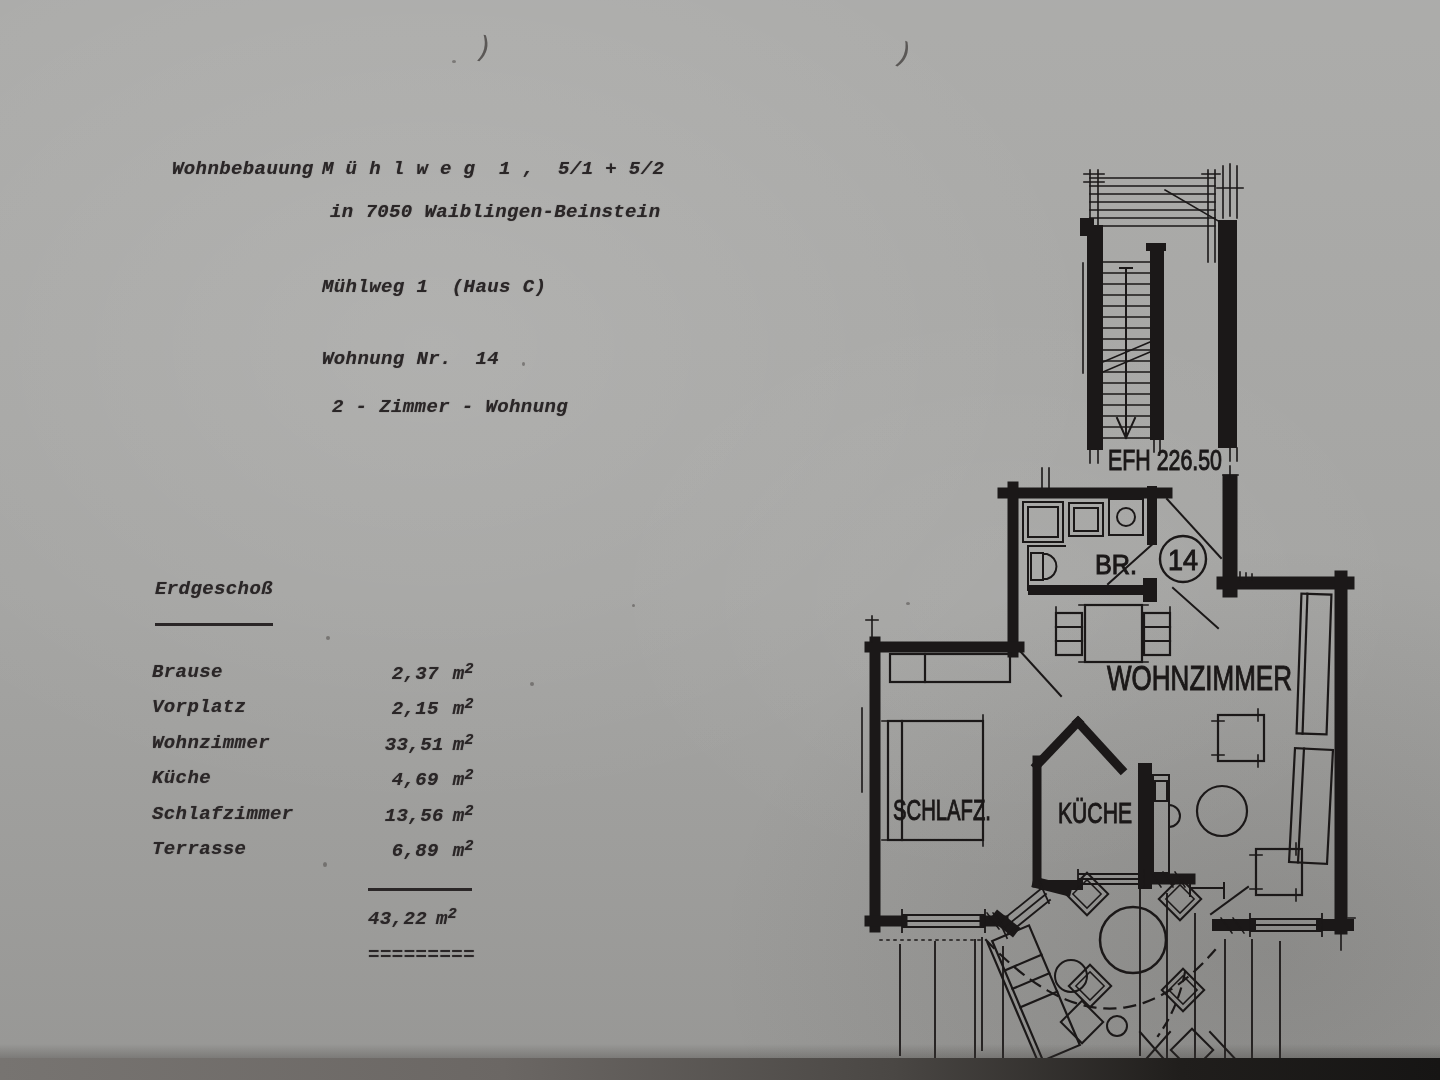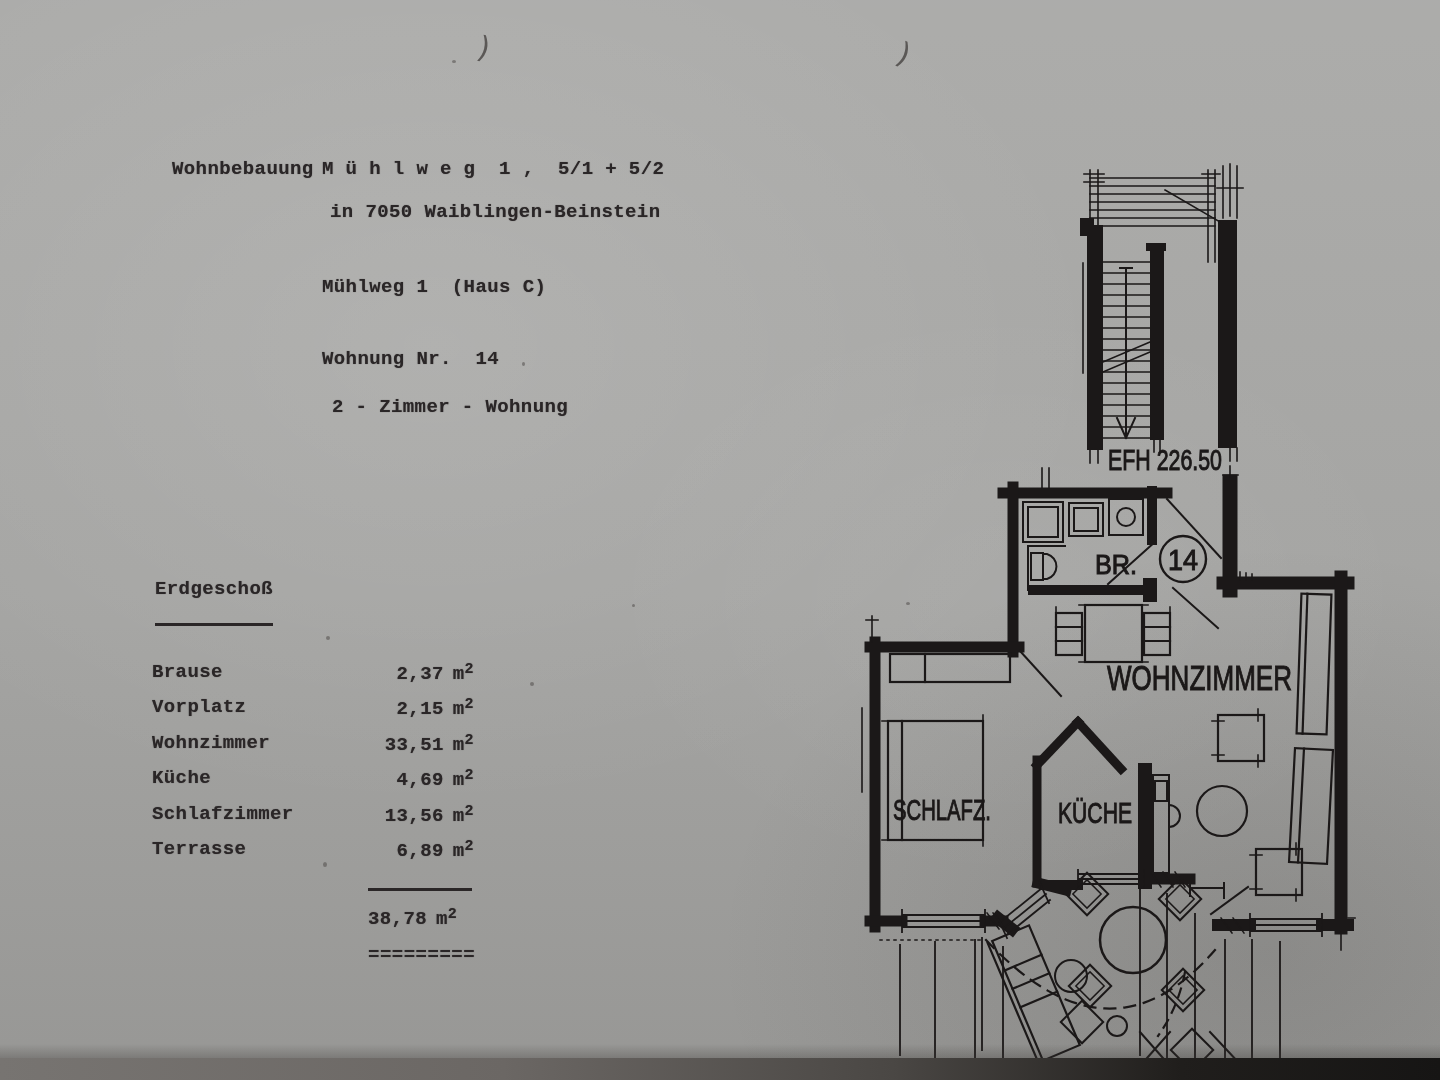--- a/index.html
+++ b/index.html
@@ -9,27 +9,27 @@
     background-image:
       radial-gradient(1100px 760px at 30% 32%, rgba(255,255,255,0.10), rgba(255,255,255,0) 62%),
       radial-gradient(950px 700px at 88% 88%, rgba(40,38,36,0.14), rgba(0,0,0,0) 58%),
       radial-gradient(700px 500px at 70% 55%, rgba(255,255,255,0.05), rgba(255,255,255,0) 60%),
       linear-gradient(180deg, rgba(255,255,255,0.05) 0%, rgba(0,0,0,0.02) 55%, rgba(30,28,26,0.12) 100%);
     font-family:"Liberation Mono", monospace;
     color:#262324;
   }
   .tw{ position:absolute; font-family:"Liberation Mono", monospace; font-weight:bold;
        font-size:19px; letter-spacing:0.4px; color:#2a2627; white-space:pre;
-       text-shadow:0 0 1px rgba(35,30,30,0.55);}
+       text-shadow:0 0 1px rgba(35,30,30,0.55);font-style:italic;}
   .section-title{ border-bottom:3px solid #2a2627; padding-bottom:23px; }
   .room-table{ position:absolute; left:152px; top:661px; width:322px; }
   .room-row{ position:relative; height:35.4px; }
   .room-name{ position:absolute; left:0; top:0; }
   .room-val{ position:absolute; right:0; top:0; width:150px; text-align:right;}
-  .num{ display:inline-block; min-width:57px; text-align:right; }
+  .num{ display:inline-block; min-width:57px; text-align:center; }
   .unit{ margin-left:9px; }
   .sup{ font-size:15px; vertical-align:6px; }
   .total-rule{ position:absolute; left:368px; top:888px; width:104px; border-top:3px solid #2a2627; }
   .total-line{ position:absolute; left:368px; top:906px; }
   .equals-rule{ position:absolute; left:368px; top:944px; letter-spacing:0.5px; }
   .pen-mark{ position:absolute; font-family:"DejaVu Sans", sans-serif; font-size:30px;
              color:#4d4a48; opacity:.85; }
   .speck{ position:absolute; background:#504c4a; border-radius:50%; opacity:.55; }
   .photo-edge{ position:absolute; left:0; bottom:0; width:1440px; height:22px;
     background:linear-gradient(90deg,#777471 0%,#6b6764 35%,#4a4744 62%,#201e1c 82%,#161514 100%);}
@@ -72,21 +72,21 @@
       <span class="tw room-name">Schlafzimmer</span>
       <span class="tw room-val"><span class="num">13,56</span><span class="unit">m</span><span class="sup">2</span></span>
     </div>
     <div class="room-row">
       <span class="tw room-name">Terrasse</span>
       <span class="tw room-val"><span class="num">6,89</span><span class="unit">m</span><span class="sup">2</span></span>
     </div>
   </div>
 
   <div class="total-rule"></div>
-  <div class="tw total-line"><span class="num">38,78</span><span class="unit">m</span><span class="sup">2</span></div>
+  <div class="tw total-line"><span class="num">43,22</span><span class="unit">m</span><span class="sup">2</span></div>
   <div class="tw equals-rule">=========</div>
 
   <span class="pen-mark" style="left:478px;top:30px;transform:rotate(14deg);">)</span>
   <span class="pen-mark" style="left:898px;top:36px;transform:rotate(22deg);">)</span>
   <span class="speck" style="left:452px;top:60px;width:4px;height:3px;"></span>
   <span class="speck" style="left:326px;top:636px;width:4px;height:4px;"></span>
   <span class="speck" style="left:530px;top:682px;width:4px;height:4px;"></span>
   <span class="speck" style="left:522px;top:362px;width:3px;height:4px;"></span>
   <span class="speck" style="left:906px;top:602px;width:4px;height:3px;"></span>
   <span class="speck" style="left:632px;top:604px;width:3px;height:3px;"></span>

